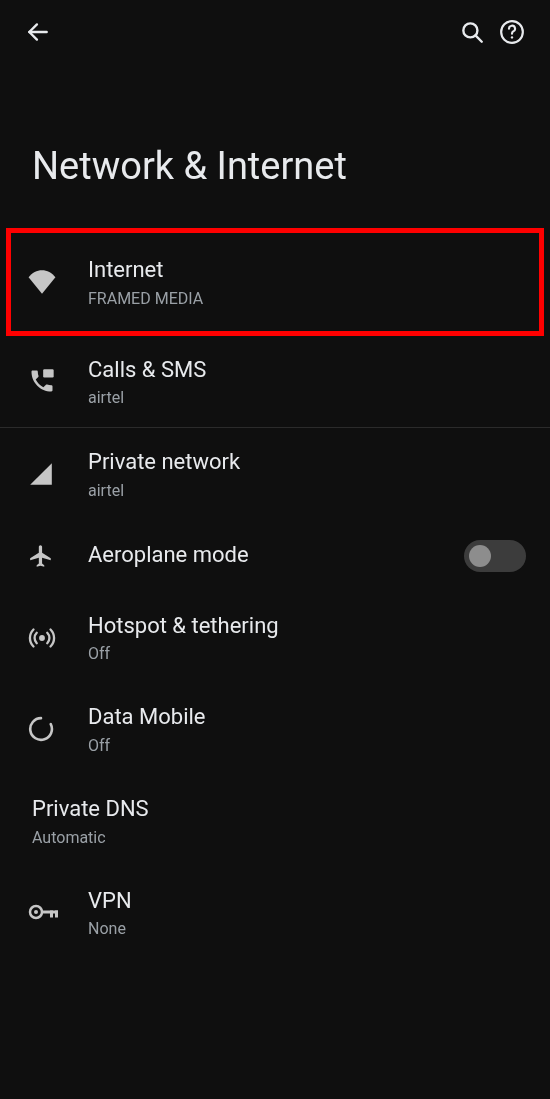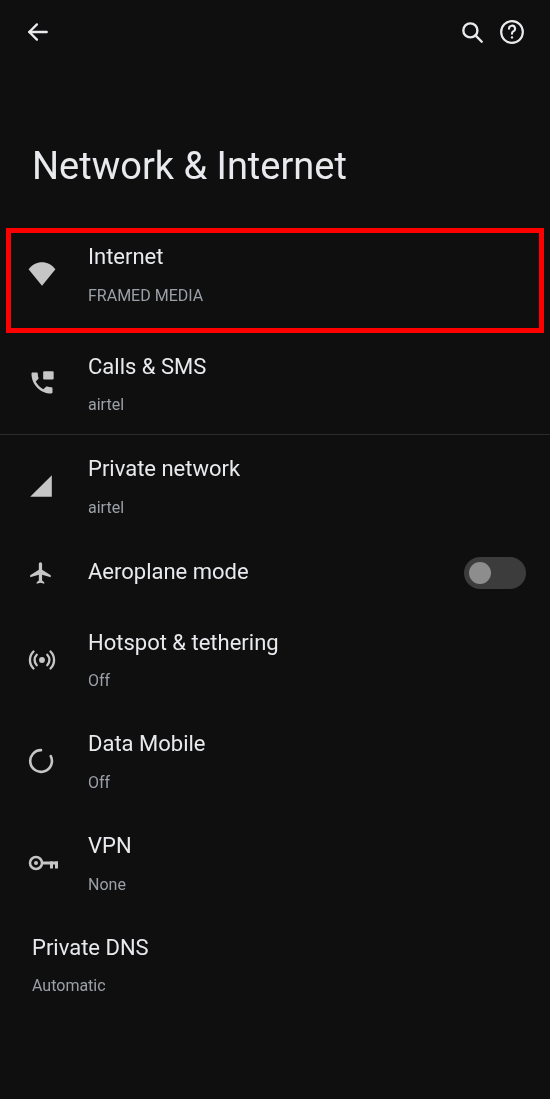--- a/index.html
+++ b/index.html
@@ -55,21 +55,21 @@
     justify-content: center;
   }
   .item .label {
     font-size: 22px;
     color: #e8eaed;
     line-height: 1.3;
   }
   .item .sub {
     font-size: 16px;
     color: #9aa0a6;
-    margin-top: 14px;
+    margin-top: 4px;
   }
   .highlight {
     position: absolute;
     left: 6px;
     right: 6px;
     top: 0;
     bottom: 0;
     border: 5px solid #ff0000;
     pointer-events: none;
   }
@@ -123,21 +123,21 @@
       <path d="M9.2 9a2.8 2.8 0 1 1 3.8 2.6c-.9.4-1 1-1 1.9" stroke-linecap="round"></path>
       <circle cx="12" cy="17" r="1.1" fill="#e8eaed" stroke="none"></circle>
     </svg>
   </div>
 </div>
 
 <div class="title">Network &amp; Internet</div>
 
 <div class="list">
 
-  <div class="item" style="padding-top:15px;padding-bottom:28px;">
+  <div class="item" style="padding-top:28px;padding-bottom:28px;">
     <div class="highlight"></div>
     <div class="icon-slot">
       <svg width="28" height="24" viewBox="0 0 24 20">
         <path d="M12 20 L0.5 6 C3.5 2.2 7.6 0 12 0 C16.4 0 20.5 2.2 23.5 6 Z" fill="#c6c6c6"></path>
       </svg>
     </div>
     <div class="text">
       <div class="label">Internet</div>
       <div class="sub">FRAMED MEDIA</div>
     </div>
@@ -204,36 +204,36 @@
       <svg width="26" height="26" viewBox="0 0 24 24" fill="none" stroke="#c6c6c6" stroke-width="2.4" stroke-linecap="round">
         <path d="M12 2 A10 10 0 1 0 21 7.5"></path>
       </svg>
     </div>
     <div class="text">
       <div class="label">Data Mobile</div>
       <div class="sub">Off</div>
     </div>
   </div>
 
+  <div class="item noicon">
+    <div class="text">
+      <div class="label">Private DNS</div>
+      <div class="sub">Automatic</div>
+    </div>
+  </div>
+
   <div class="item">
     <div class="icon-slot">
       <svg width="32" height="20" viewBox="0 0 32 18" fill="#c6c6c6">
         <circle cx="8" cy="9" r="6" fill="none" stroke="#c6c6c6" stroke-width="2.5"></circle>
         <circle cx="8" cy="9" r="2"></circle>
         <rect x="13" y="7.5" width="17" height="3"></rect>
         <rect x="22" y="7.5" width="3" height="7"></rect>
         <rect x="27" y="7.5" width="3" height="7"></rect>
       </svg>
     </div>
     <div class="text">
       <div class="label">VPN</div>
       <div class="sub">None</div>
     </div>
   </div>
 
-  <div class="item noicon">
-    <div class="text">
-      <div class="label">Private DNS</div>
-      <div class="sub">Automatic</div>
-    </div>
-  </div>
-
 </div>
 
 </body></html>

